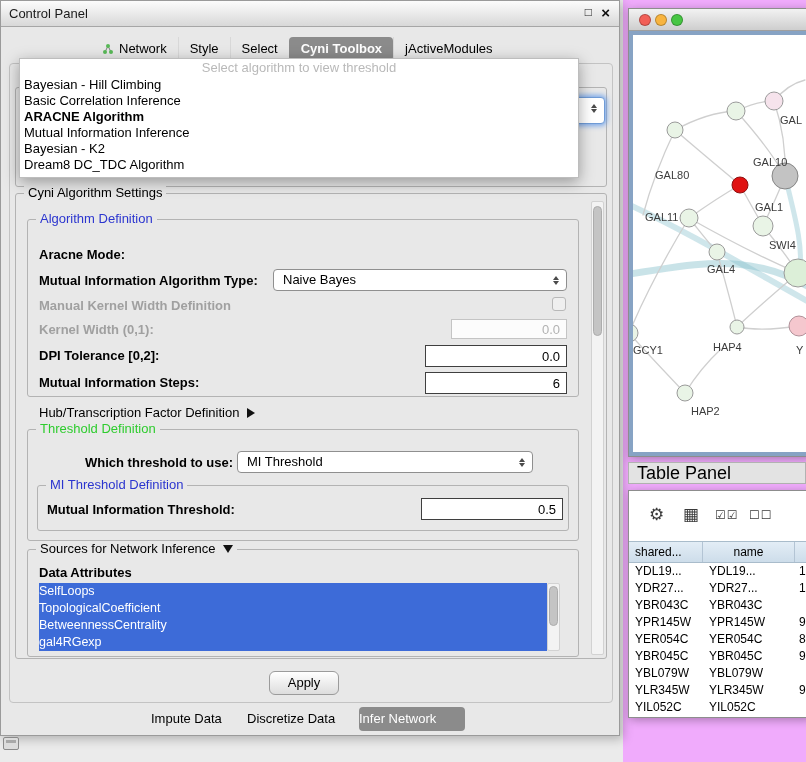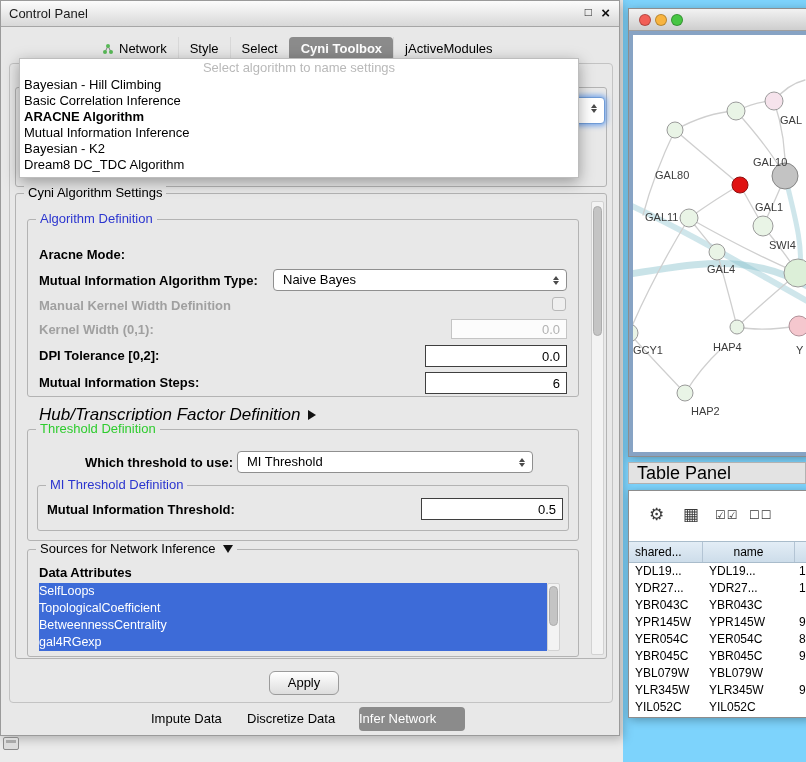--- a/index.html
+++ b/index.html
@@ -1,17 +1,17 @@
 <!DOCTYPE html>
 <html style="--selection-blue: #3d6bd8; --legend-blue: #2b35cf; --legend-green: #2ecc2e; --active-tab-gray: #8b8b8b; --table-header-top: #e3edf6; --table-header-bottom: #cdddea;"><head>
 <meta charset="utf-8">
 <style>
   *{margin:0;padding:0;box-sizing:border-box;}
   body{font-family:"Liberation Sans",sans-serif;background:#fff;}
-  #screen{position:relative;width:806px;height:762px;background:#7dd3fc;overflow:hidden;font-size:13px;color:#000;}
+  #screen{position:relative;width:806px;height:762px;background:#f0abfc;overflow:hidden;font-size:13px;color:#000;}
   .desktop-left{position:absolute;left:0;top:0;width:623px;height:762px;background:#ebebeb;}
 
   
   .cp{position:absolute;left:0;top:0;width:620px;height:736px;background:#e8e8e8;border:1px solid #9a9a9a;box-shadow:3px 3px 10px rgba(0,0,0,0.25);}
   .cp-titlebar{position:absolute;left:0;top:0;right:0;height:26px;background:linear-gradient(#fcfcfc,#d8d8d8);border-bottom:1px solid #a6a6a6;}
   .cp-title{position:absolute;left:8px;top:5px;font-size:13px;color:#1a1a1a;}
   .cp-float{position:absolute;right:27px;top:4px;font-size:12px;color:#222;}
   .cp-close{position:absolute;right:9px;top:3px;font-size:15px;font-weight:bold;color:#111;}
   .cp-tabs{position:absolute;left:90px;top:36px;display:flex;align-items:center;height:24px;}
   .cp-tab{padding:0 11px;height:24px;line-height:24px;font-size:13px;display:flex;align-items:center;gap:5px;border-left:1px solid #d8d8d8;white-space:nowrap;}
@@ -30,21 +30,21 @@
   .combo{position:absolute;height:22px;background:#fff;border:1px solid #8f8f8f;border-radius:4px;}
   .combo-val{display:block;line-height:20px;padding-left:9px;font-size:13px;overflow:hidden;white-space:nowrap;}
   .arrows{position:absolute;right:6px;top:4px;width:9px;}
   .arr-up,.arr-dn{display:block;width:0;height:0;border-left:3.5px solid transparent;border-right:3.5px solid transparent;margin:1.5px auto;}
   .arr-up{border-bottom:4px solid #4a4a4a;}
   .arr-dn{border-top:4px solid #4a4a4a;}
   .tinput{position:absolute;height:22px;background:#fff;border:1px solid #3f3f3f;font-size:13px;text-align:right;padding-right:6px;font-family:"Liberation Sans",sans-serif;color:#000;}
   .tinput.disabled{border-color:#c4c4c4;color:#b2b2b2;background:#fcfcfc;height:20px;}
   .checkbox{position:absolute;width:14px;height:14px;border:1px solid #b8b8b8;background:#efefef;border-radius:3px;}
 
-  .hub-row{position:absolute;font-size:17px;display:flex;align-items:center;gap:8px;font-style:italic;}
+  .hub-row{position:absolute;font-size:13px;display:flex;align-items:center;gap:8px;}
   .tri-right{display:inline-block;width:0;height:0;border-top:5px solid transparent;border-bottom:5px solid transparent;border-left:8px solid #111;}
   .tri-down{display:inline-block;width:0;height:0;border-left:5px solid transparent;border-right:5px solid transparent;border-top:8px solid #111;}
 
   .vscroll{position:absolute;width:13px;background:#f3f3f3;border:1px solid #d2d2d2;border-radius:2px;}
   .vthumb{position:absolute;left:1px;right:1px;background:#c4c4c4;border:1px solid #acacac;border-radius:6px;}
 
   .attr-header{position:absolute;font-weight:bold;font-size:13px;}
   .attr-list{position:absolute;}
   .attr-item{height:17px;line-height:17px;background:var(--selection-blue);color:#fff;font-size:12.5px;white-space:nowrap;overflow:hidden;}
 
@@ -132,21 +132,21 @@
 
     <div class="gbox" style="left:14px;top:86px;width:592px;height:100px"></div>
     <div class="combo combo-sliver">
       <span class="arrows">
           <i class="arr-up"></i>
           <i class="arr-dn"></i>
         </span>
     </div>
 
     <div class="dd">
-      <div class="dd-prompt">Select algorithm to name settings</div>
+      <div class="dd-prompt">Select algorithm to view threshold</div>
       <div class="dd-item">Bayesian - Hill Climbing</div>
       <div class="dd-item">Basic Correlation Inference</div>
       <div class="dd-item selected">ARACNE Algorithm</div>
       <div class="dd-item">Mutual Information Inference</div>
       <div class="dd-item">Bayesian - K2</div>
       <div class="dd-item">Dream8 DC_TDC Algorithm</div>
     </div>
 
     <div class="gbox" style="left:14px;top:192px;width:592px;height:466px">
       <span class="legend">Cyni Algorithm Settings</span>

